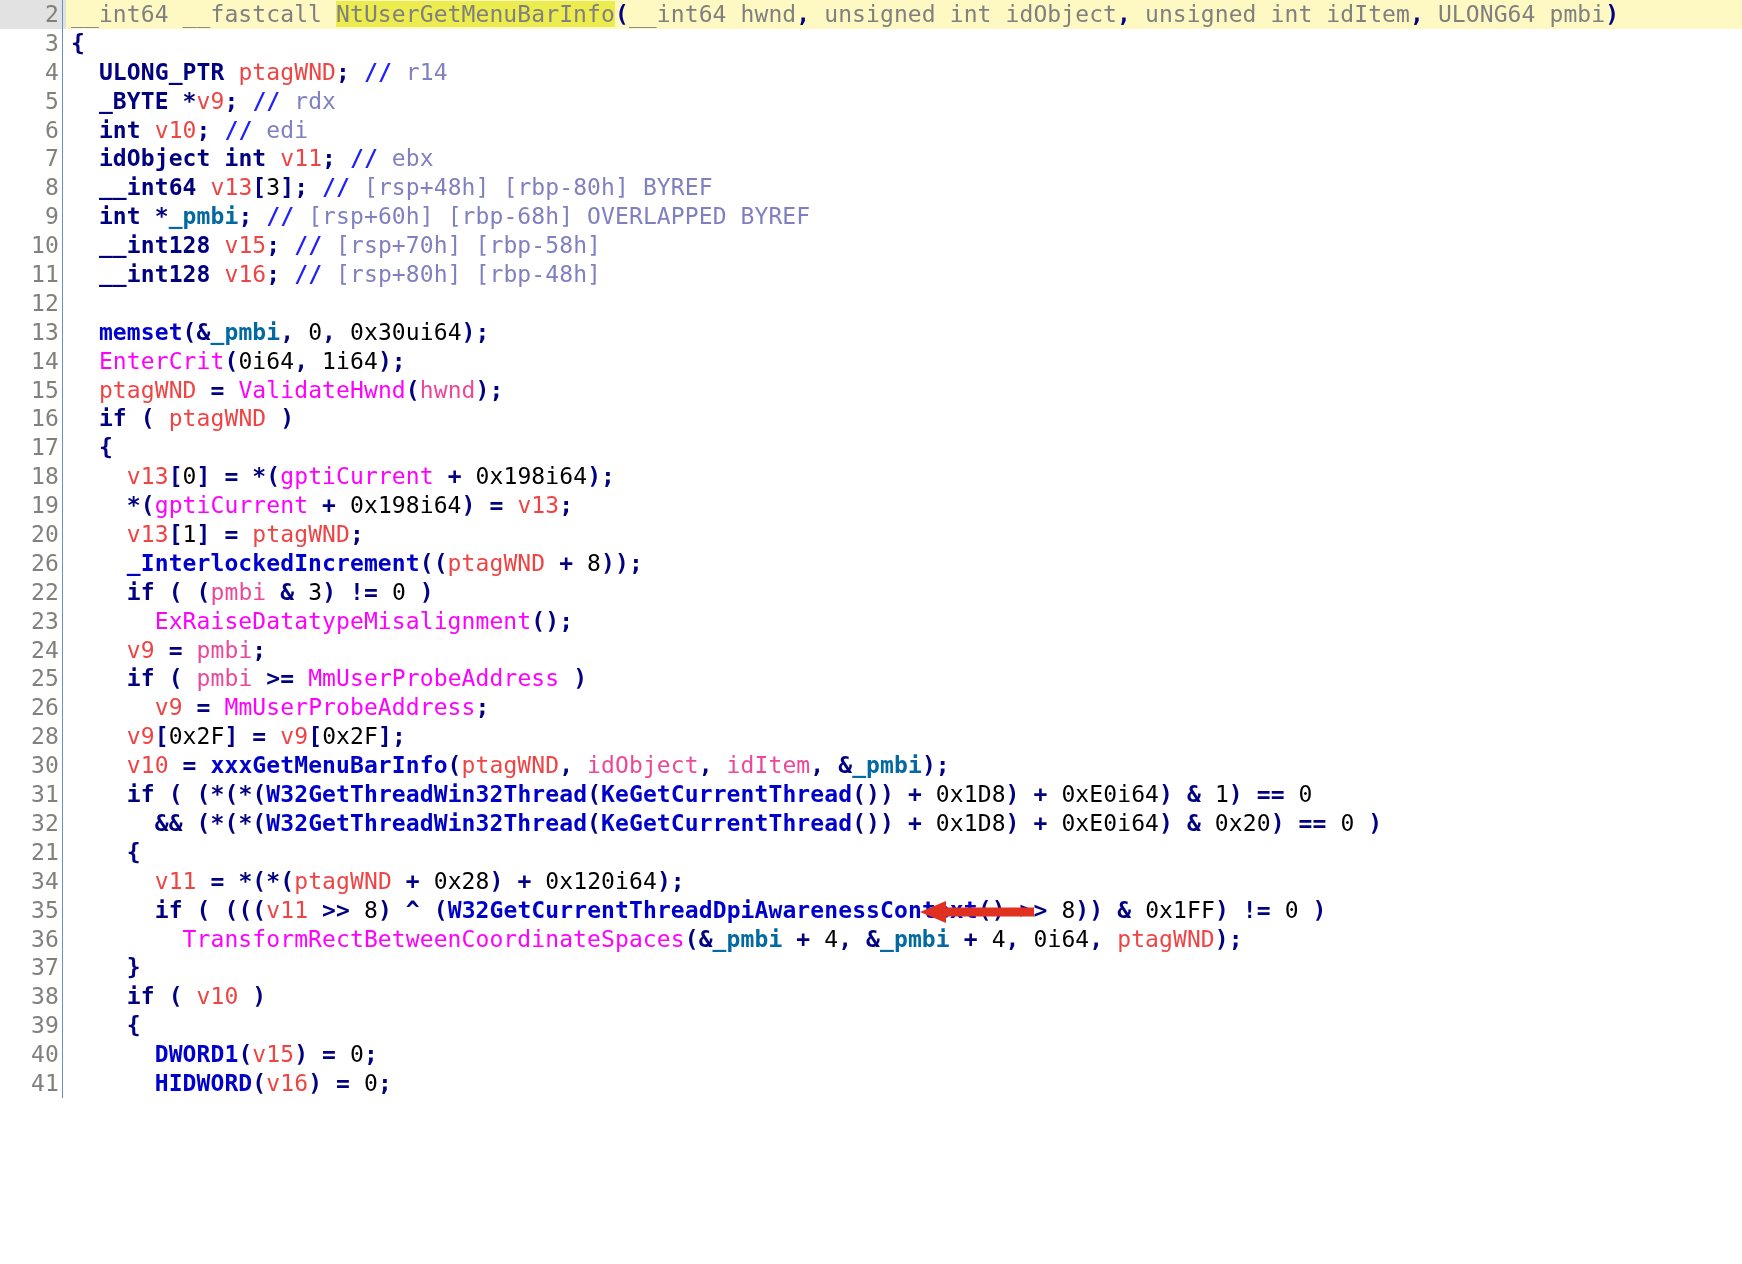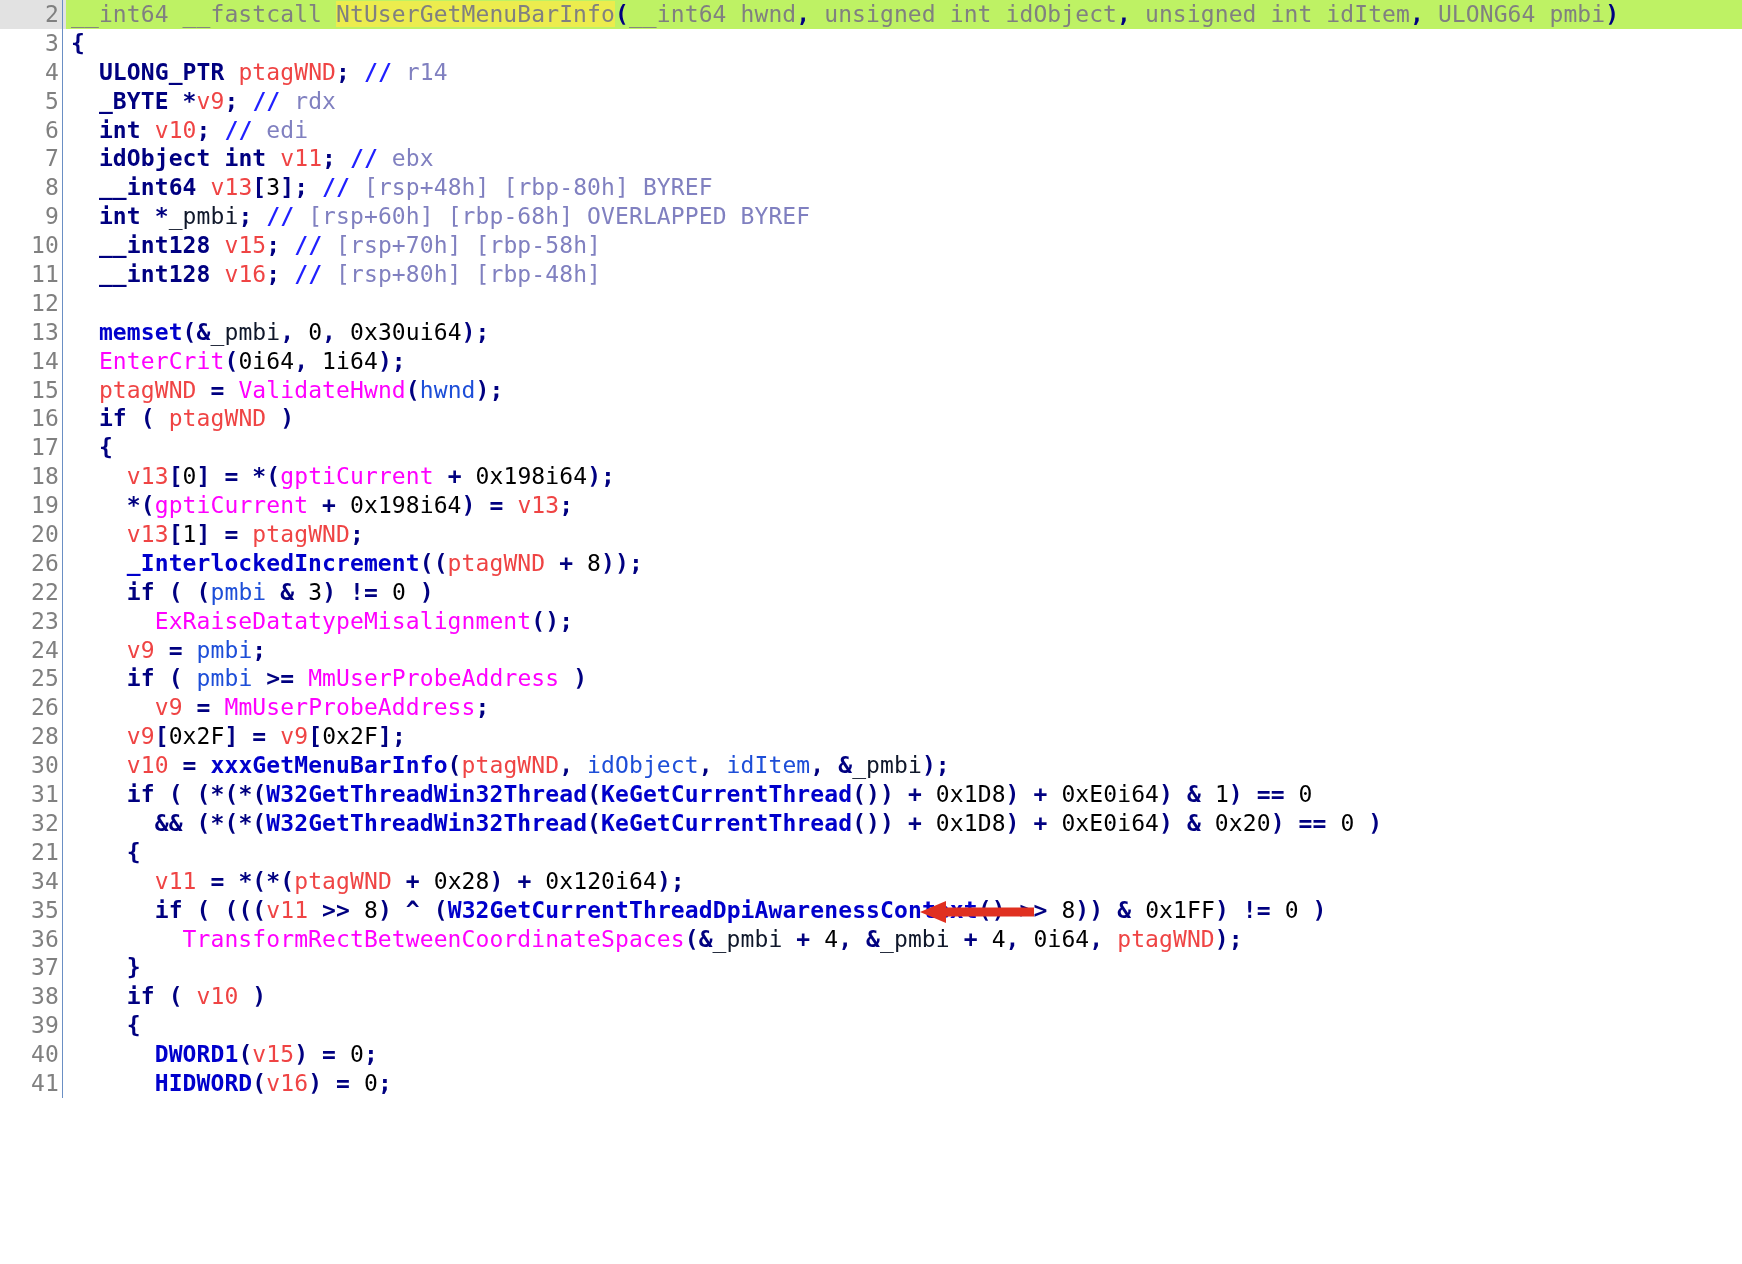--- a/index.html
+++ b/index.html
@@ -83,34 +83,34 @@
   }
 
   
   .src {
     flex: 1 1 auto;
     height: 28.9px;
     padding-left: 5px;
     box-sizing: border-box;
     overflow: visible;
   }
-  .code-line.hl .src { background: #bef264; }
+  .code-line.hl .src { background: #fef9c3; }
 
   
   .kw    { color: #000080; font-weight: bold; }   
   .punc  { color: #000080; font-weight: bold; }                      
   .num   { color: #000000; }                      
   .var   { color: #ef4444; }
-  .arg   { color: #1d4ed8; }                      
+  .arg   { color: #ec4899; }                      
   .fn    { color: #0000cc; font-weight: bold; }   
   .gfn   { color: #ff00ff; }                      
   .gvar  { color: #ff00ff; }                      
   .cmt   { color: #8080c0; }                      
   .cmtb  { color: #2020ff; font-weight: bold; }   
-  .red   { color: #0f172a; font-weight: normal; }   
+  .red   { color: #0369a1; font-weight: bold; }   
   .dim   { color: #808080; }                      
   .mark  { background: #ecec4e; color: #808080; } 
 
   .code-line.hl .src span { }
 
   
   #arrow {
     position: absolute;
     left: 920px;
     top: 901px;

